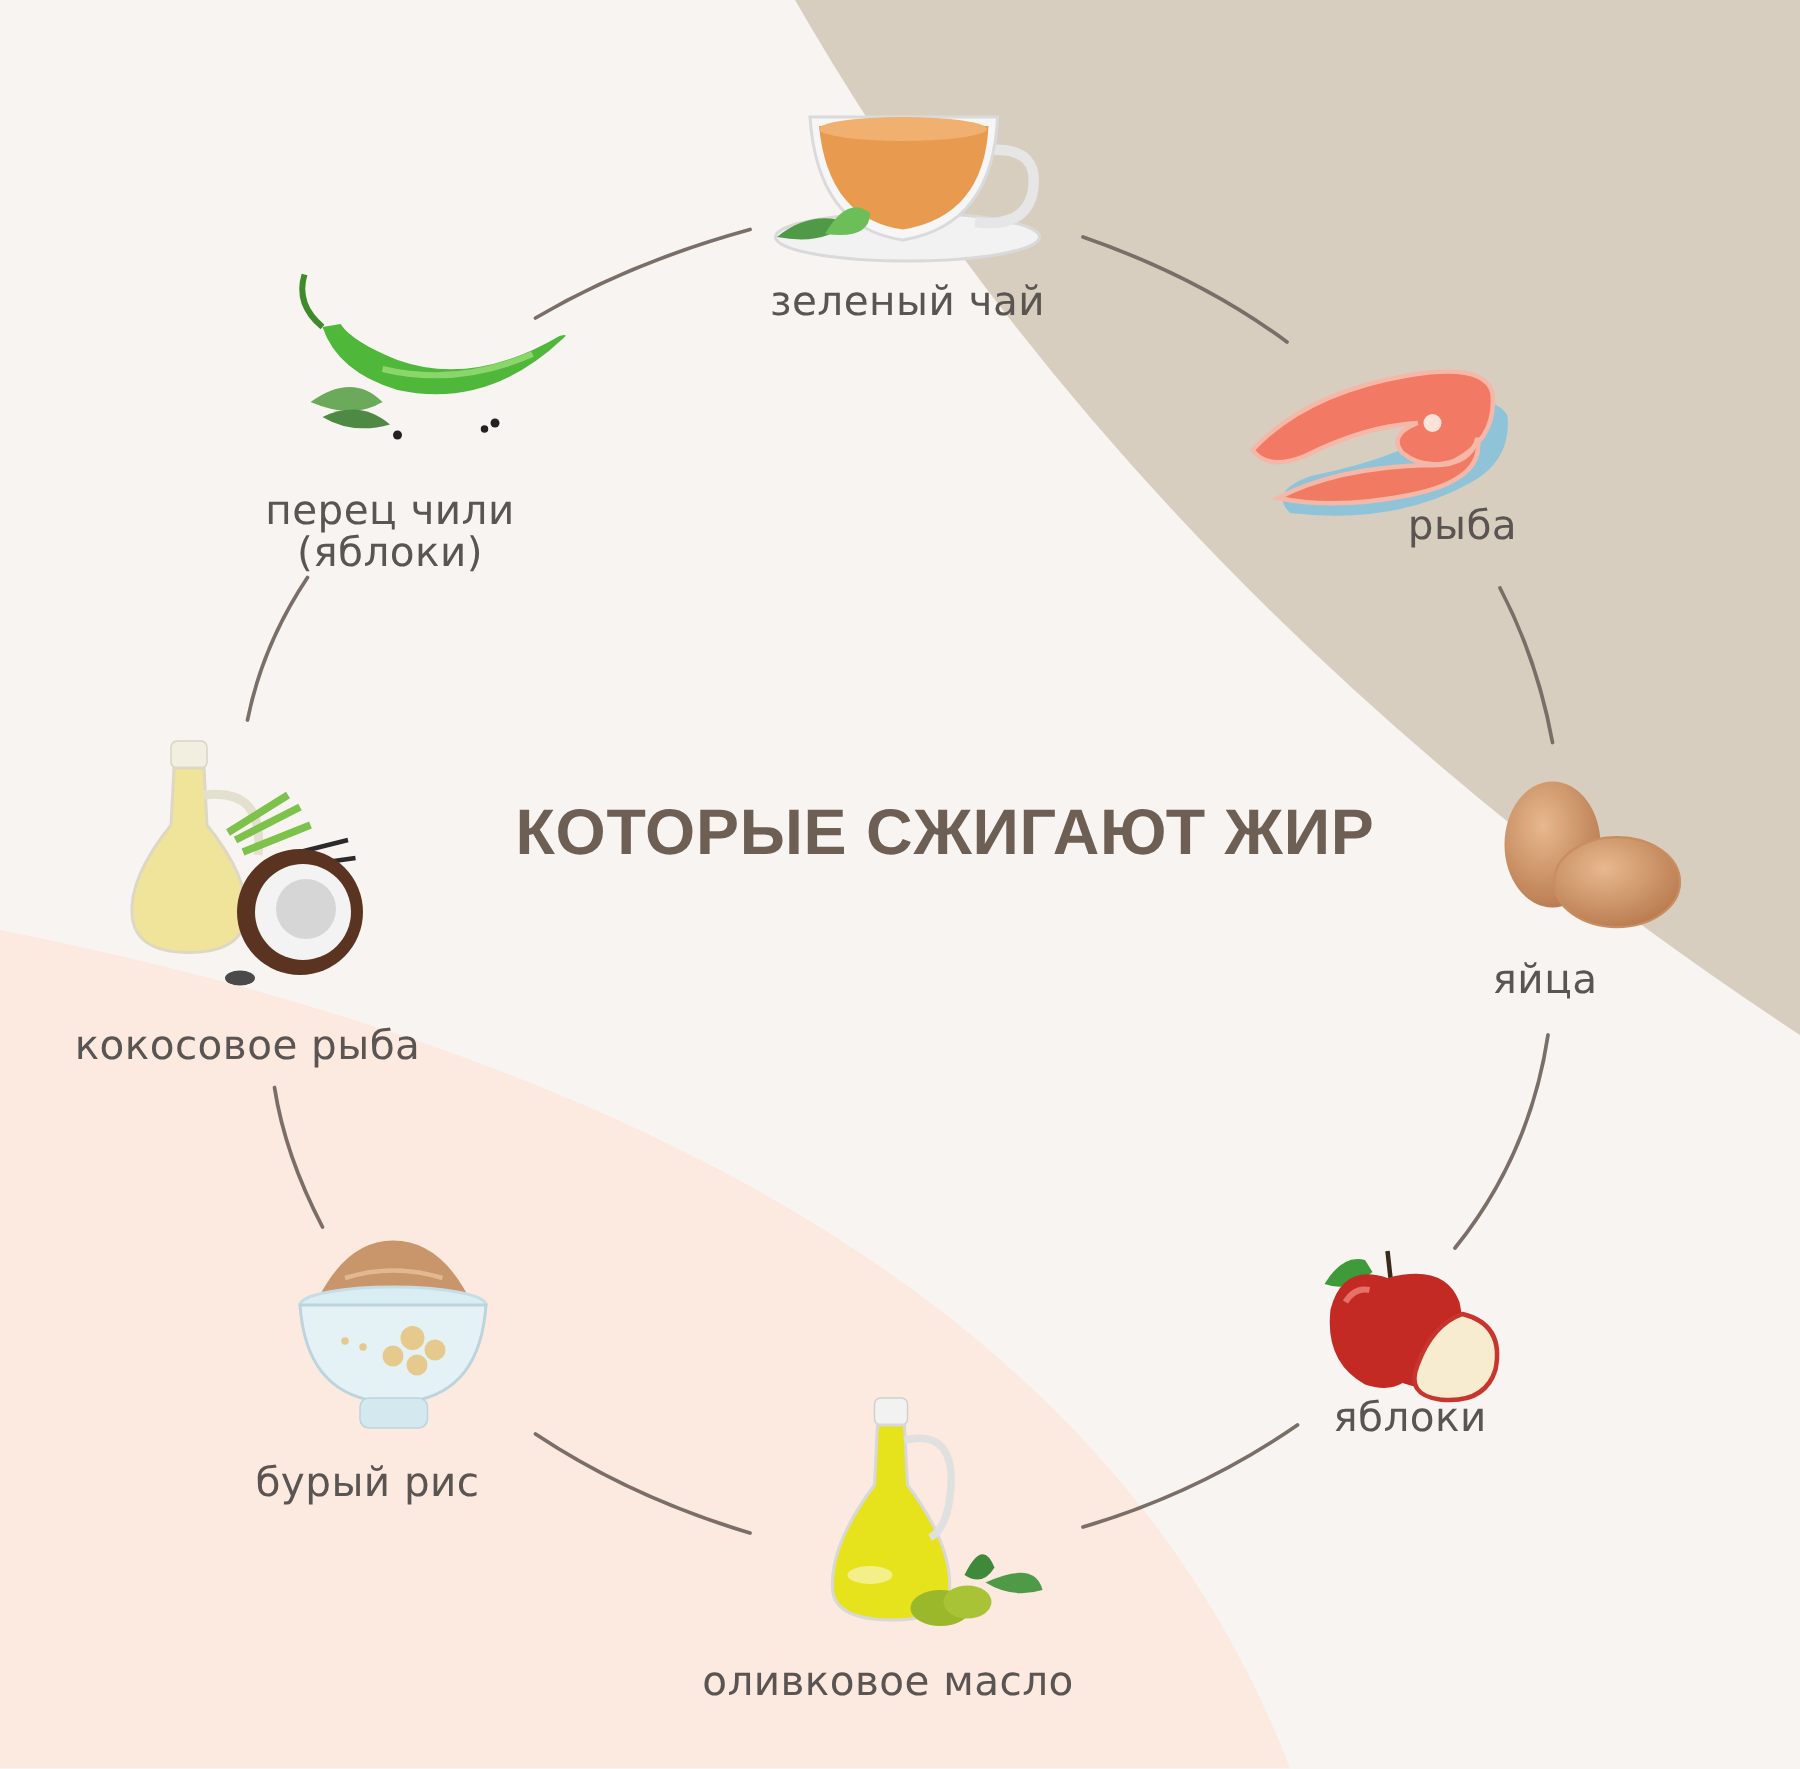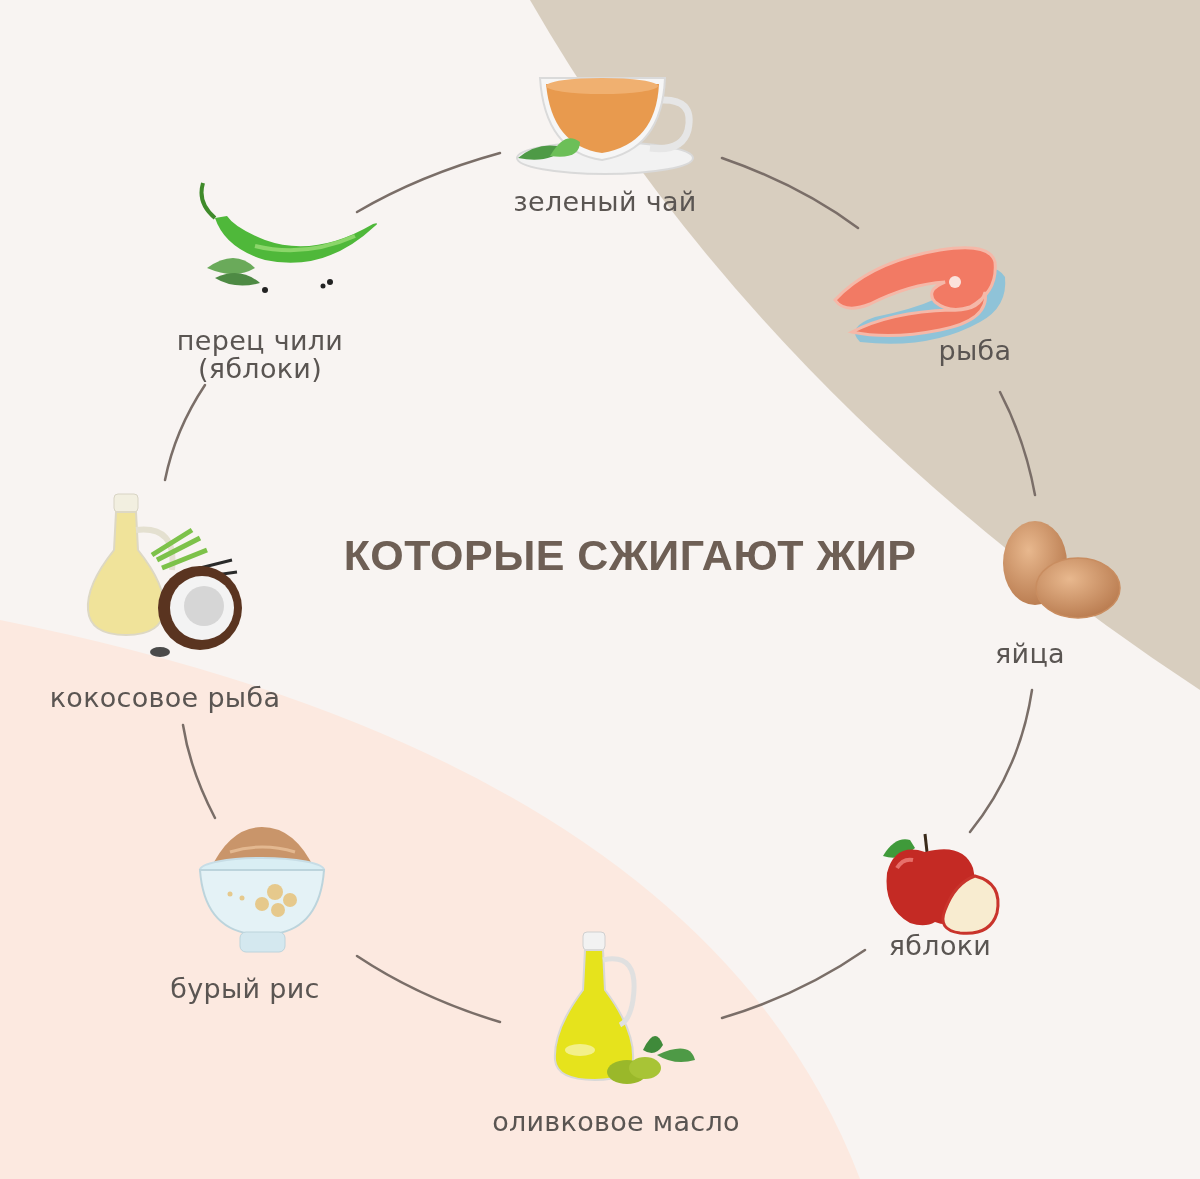--- a/index.html
+++ b/index.html
@@ -79,21 +79,21 @@
 <svg class="icon" style="left:545px;top:930px" width="155" height="160" viewBox="0 0 155 160">
   <rect x="38" y="2" width="22" height="18" rx="4" fill="#f2f2f2" stroke="#d0d0d0"></rect>
   <path d="M40 20 L 58 20 L 60 60 Q 90 100 88 130 Q 85 150 50 150 Q 12 150 10 130 Q 8 100 38 60 Z" fill="#e6e31c" stroke="#d8d8d8" stroke-width="2"></path>
   <path d="M58 30 Q 95 22 88 70 Q 85 90 75 95" fill="none" stroke="#e0e0e0" stroke-width="5"></path>
   <ellipse cx="35" cy="120" rx="15" ry="6" fill="#f3f08a"></ellipse>
   <ellipse cx="82" cy="142" rx="20" ry="12" fill="#9ab82a"></ellipse>
   <ellipse cx="100" cy="138" rx="16" ry="11" fill="#a8c436"></ellipse>
   <path d="M98 120 Q 110 95 118 115 Q 110 128 98 120 Z" fill="#3f8a3a"></path>
   <path d="M112 125 Q 145 110 150 130 Q 130 136 112 125 Z" fill="#4e9a46"></path>
 </svg>
-<div class="label" style="left:476px;top:1108px;width:280px">оливковое масло</div>
+<div class="label" style="left:452px;top:1108px;width:280px">оливковое масло</div>
 
 <svg class="icon" style="left:190px;top:822px" width="145" height="140" viewBox="0 0 145 140">
   <path d="M20 48 Q 40 5 72 5 Q 105 5 125 48 Z" fill="#c9956a"></path>
   <path d="M40 30 Q 72 20 105 30" stroke="#e3b890" stroke-width="3" fill="none"></path>
   <ellipse cx="72" cy="48" rx="62" ry="12" fill="#d9eef4" stroke="#c7dde6" stroke-width="2"></ellipse>
   <path d="M10 48 Q 14 105 60 112 L 85 112 Q 130 105 134 48 Z" fill="#e4f2f6" stroke="#bcd4dc" stroke-width="2"></path>
   <rect x="50" y="110" width="45" height="20" rx="6" fill="#d4e8ef" stroke="#bcd4dc"></rect>
   <circle cx="85" cy="70" r="8" fill="#e6c98c"></circle>
   <circle cx="100" cy="78" r="7" fill="#e6c98c"></circle>
   <circle cx="88" cy="88" r="7" fill="#e6c98c"></circle>

